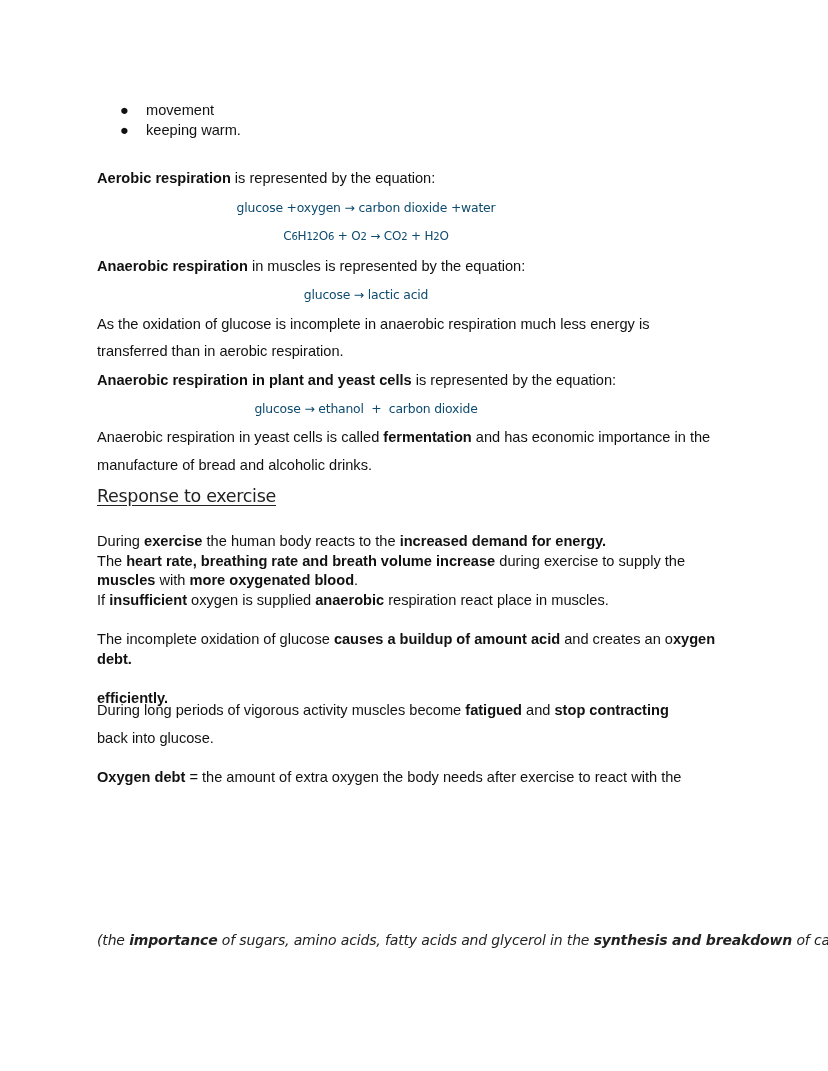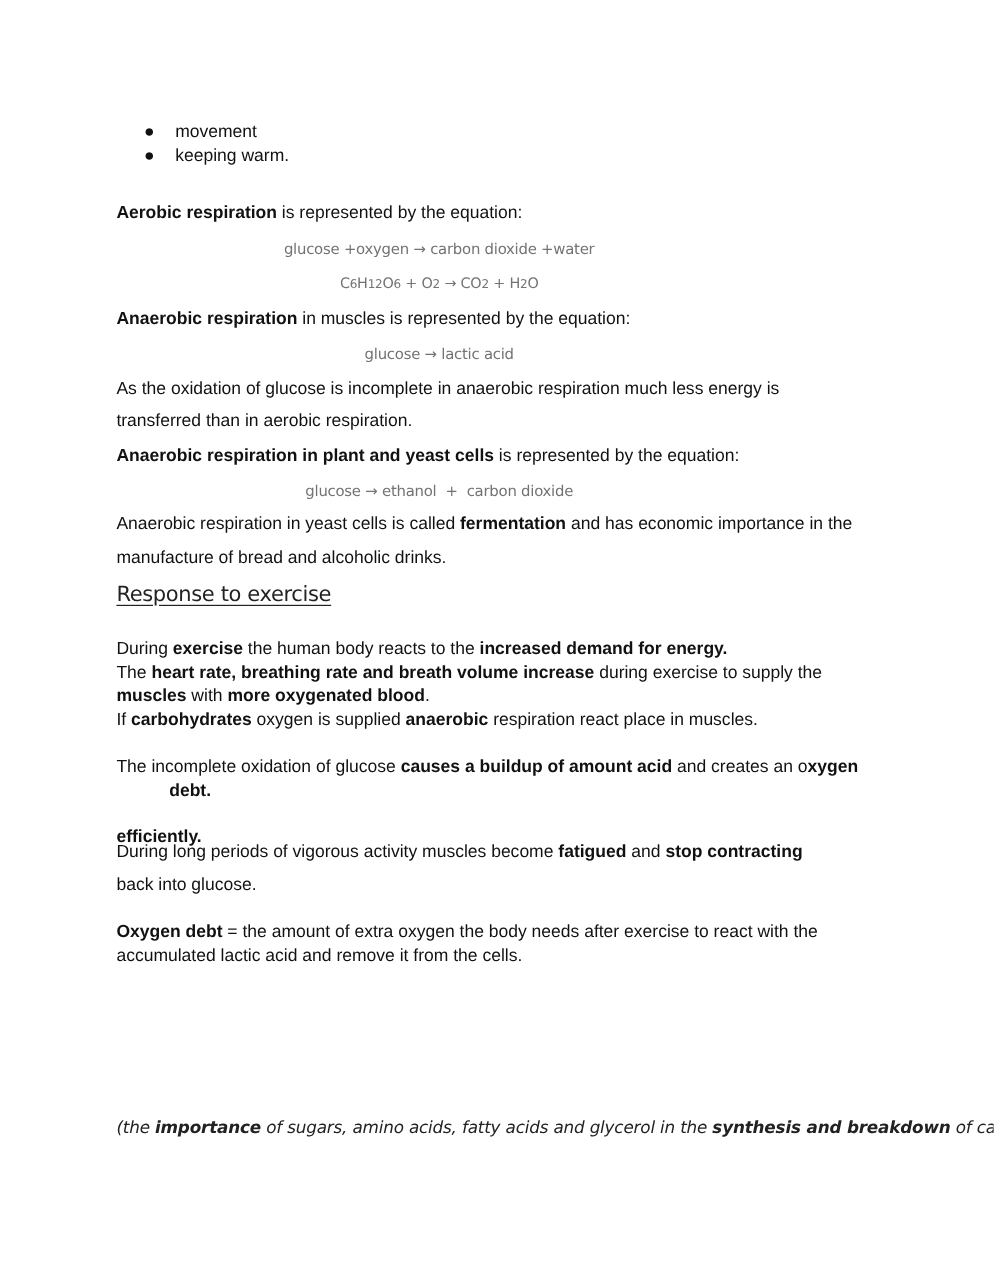--- a/index.html
+++ b/index.html
@@ -2,21 +2,21 @@
 <html><head>
   <meta charset="utf-8">
   <style>
     html, body { margin: 0; padding: 0; background: #ffffff; }
     body { width: 828px; height: 1071px; position: relative; overflow: hidden; color: #111; }
     .page { position: absolute; left: 0; top: 0; width: 828px; height: 1071px; }
     .arial { font-family: "Liberation Sans", sans-serif; font-size: 14.6px; }
     .abs { position: absolute; white-space: nowrap; }
     b { font-weight: bold; }
     .bullet { position: absolute; font-family: "Liberation Sans", sans-serif; font-size: 14.6px; }
-    .eq { position: absolute; left: 0; width: 732px; text-align: center; font-family: "DejaVu Sans", sans-serif; font-size: 12.4px; letter-spacing: -0.2px; color: #737373; }
+    .eq { position: absolute; left: 0; width: 732px; text-align: center; font-family: "DejaVu Sans", sans-serif; font-size: 12.4px; letter-spacing: -0.2px; color: #0c4a6e; }
     .heading { position: absolute; left: 97px; top: 486px; font-family: "DejaVu Sans", sans-serif; font-size: 17.5px; text-decoration: underline; text-underline-offset: 3px; color: #222; letter-spacing: -0.3px; }
     .footnote { position: absolute; left: 97px; top: 932px; font-family: "DejaVu Sans", sans-serif; font-size: 14px; font-style: italic; color: #222; white-space: nowrap; letter-spacing: -0.15px; }
   </style>
 </head>
 <body>
 
 <div class="page">
 
   <span class="bullet" style="left:120px; top:102px;">●</span>
   <span class="abs arial" style="left:146px; top:102px;">movement</span>
@@ -66,39 +66,38 @@
   <div class="abs arial" style="left:97px; top:533px;">
     <span>During </span><b>exercise</b><span> the human body reacts to the </span><b>increased demand for energy.</b>
   </div>
   <div class="abs arial" style="left:97px; top:553px;">
     <span>The </span><b>heart rate, breathing rate and breath volume increase</b><span> during exercise to supply the</span>
   </div>
   <div class="abs arial" style="left:97px; top:572px;">
     <b>muscles</b><span> with </span><b>more oxygenated blood</b><span>.</span>
   </div>
   <div class="abs arial" style="left:97px; top:592px;">
-    <span>If </span><b>carbohydrates</b><span> oxygen is supplied </span><b>anaerobic</b><span> respiration react place in muscles.</span>
+    <span>If </span><b>insufficient</b><span> oxygen is supplied </span><b>anaerobic</b><span> respiration react place in muscles.</span>
   </div>
 
   <div class="abs arial" style="left:97px; top:631px;">
     <span>The incomplete oxidation of glucose </span><b>causes a buildup of amount acid</b><span> and creates an o</span><b>xygen</b>
   </div>
-  <div class="abs arial" style="left:97px; top:651px;margin-left:44px;">
+  <div class="abs arial" style="left:97px; top:651px;">
     <b>debt.</b>
   </div>
   <div class="abs arial" style="left:97px; top:670px;margin-top:32px;">
     <span>During long periods of vigorous activity muscles become </span><b>fatigued</b><span> and </span><b>stop contracting</b>
   </div>
   <div class="abs arial" style="left:97px; top:690px;">
     <b>efficiently.</b>
   </div>
   <div class="abs arial" style="left:97px; top:730px;text-align:right;">back into glucose.</div>
 
   <div class="abs arial" style="left:97px; top:769px;">
     <b>Oxygen debt</b><span> = the amount of extra oxygen the body needs after exercise to react with the</span>
   </div>
-  <div class="abs arial" style="left:97px; top:789px;">accumulated lactic acid and remove it from the cells.</div>
 
   <div class="footnote">
     <span>(the </span><b>importance</b><span> of sugars, amino acids, fatty acids and glycerol in the </span><b>synthesis and breakdown</b><span> of carbohydrates, proteins and lipids)</span>
   </div>
 
 </div>
 
 </body></html>

